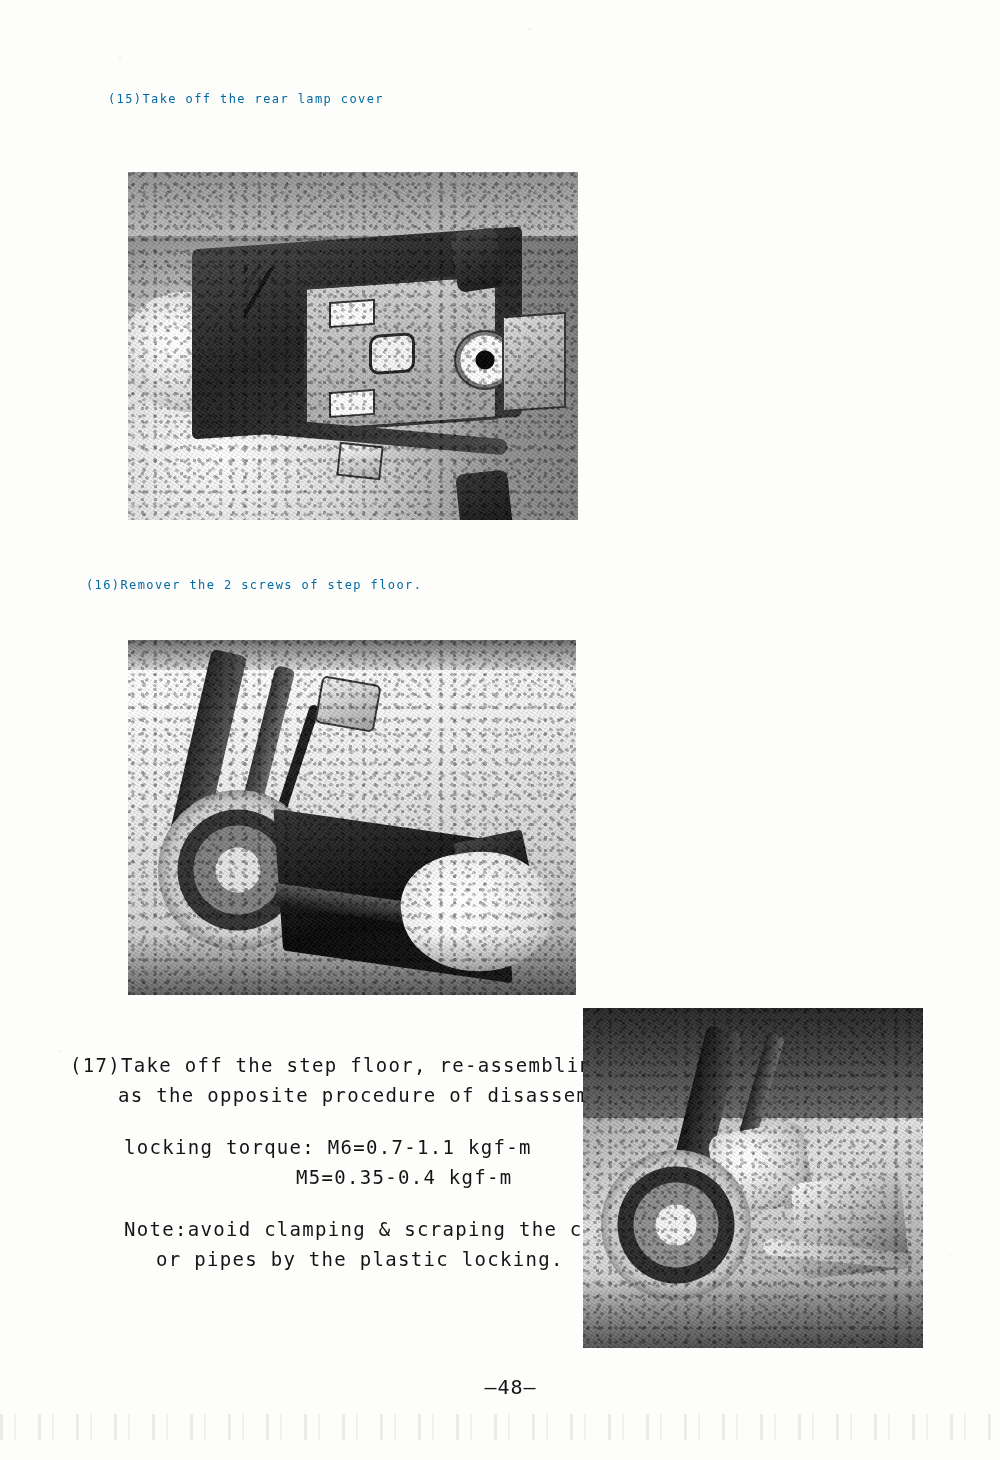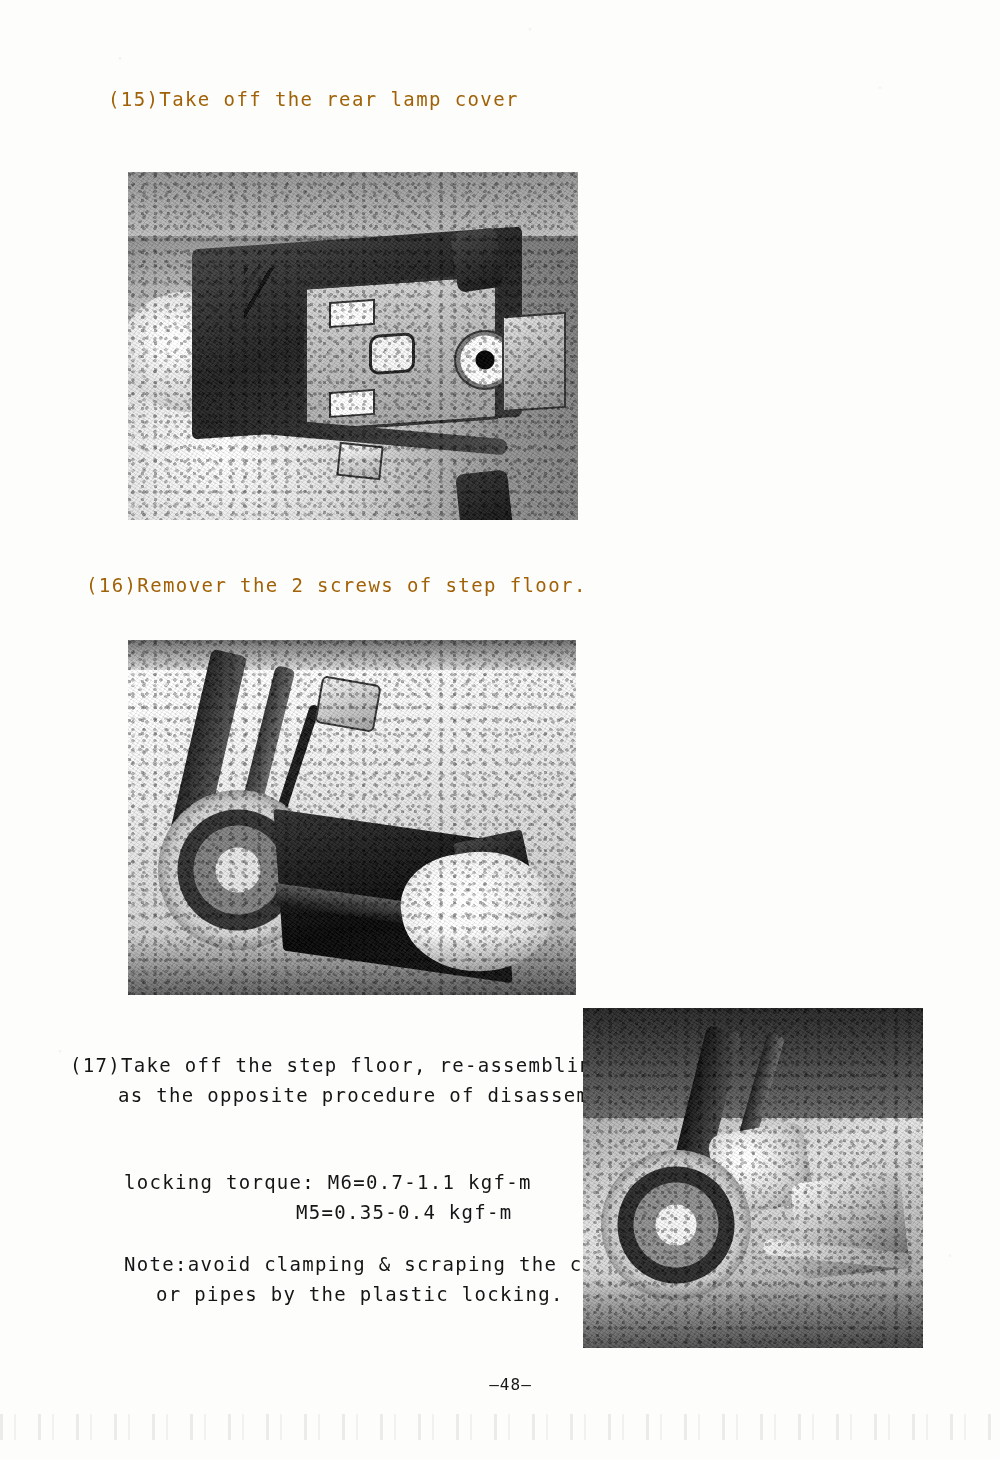--- a/index.html
+++ b/index.html
@@ -46,57 +46,57 @@
       repeating-linear-gradient(90deg,
         rgba(0,0,0,0.16) 0 3px,
         rgba(0,0,0,0) 3px 14px,
         rgba(0,0,0,0.10) 14px 16px,
         rgba(0,0,0,0) 16px 38px);
     opacity: .45;
   }
 
   .step-text {
     position: absolute;
-    font-size: 19px;
+    font-size: 12px;
     letter-spacing: 1.4px;
     line-height: 30px;
     white-space: pre;
-    color: #a16207;
+    color: #0369a1;
   }
 
   .step15 { left: 108px; top: 84px; }
   .step16 { left: 86px; top: 570px; text-align: center; }
 
   .block17 {
     position: absolute;
     left: 70px;
     top: 1050px;
     width: 520px;
   }
   .block17 .ln {
     font-size: 19px;
     letter-spacing: 1.3px;
     line-height: 30px;
     white-space: pre;
     color: #151515;
   }
   .indent1 { padding-left: 48px; }
-  .indent2 { padding-left: 54px; margin-top: 35px; }
+  .indent2 { padding-left: 54px; }
   .indent3 { padding-left: 226px; }
   .indent4 { padding-left: 54px; }
   .indent5 { padding-left: 86px; }
   .gap { height: 22px; }
 
   .page-number {
     position: absolute;
     left: 0;
     right: 0;
     top: 1375px;
     text-align: center;
-    font-size: 16px;
+    font-size: 20px;
     letter-spacing: 1px;
     color: #161616;
     margin-left: 21px;
   }
 
   
   .photo {
     position: absolute;
     overflow: hidden;
     background: #b9b9b9;

